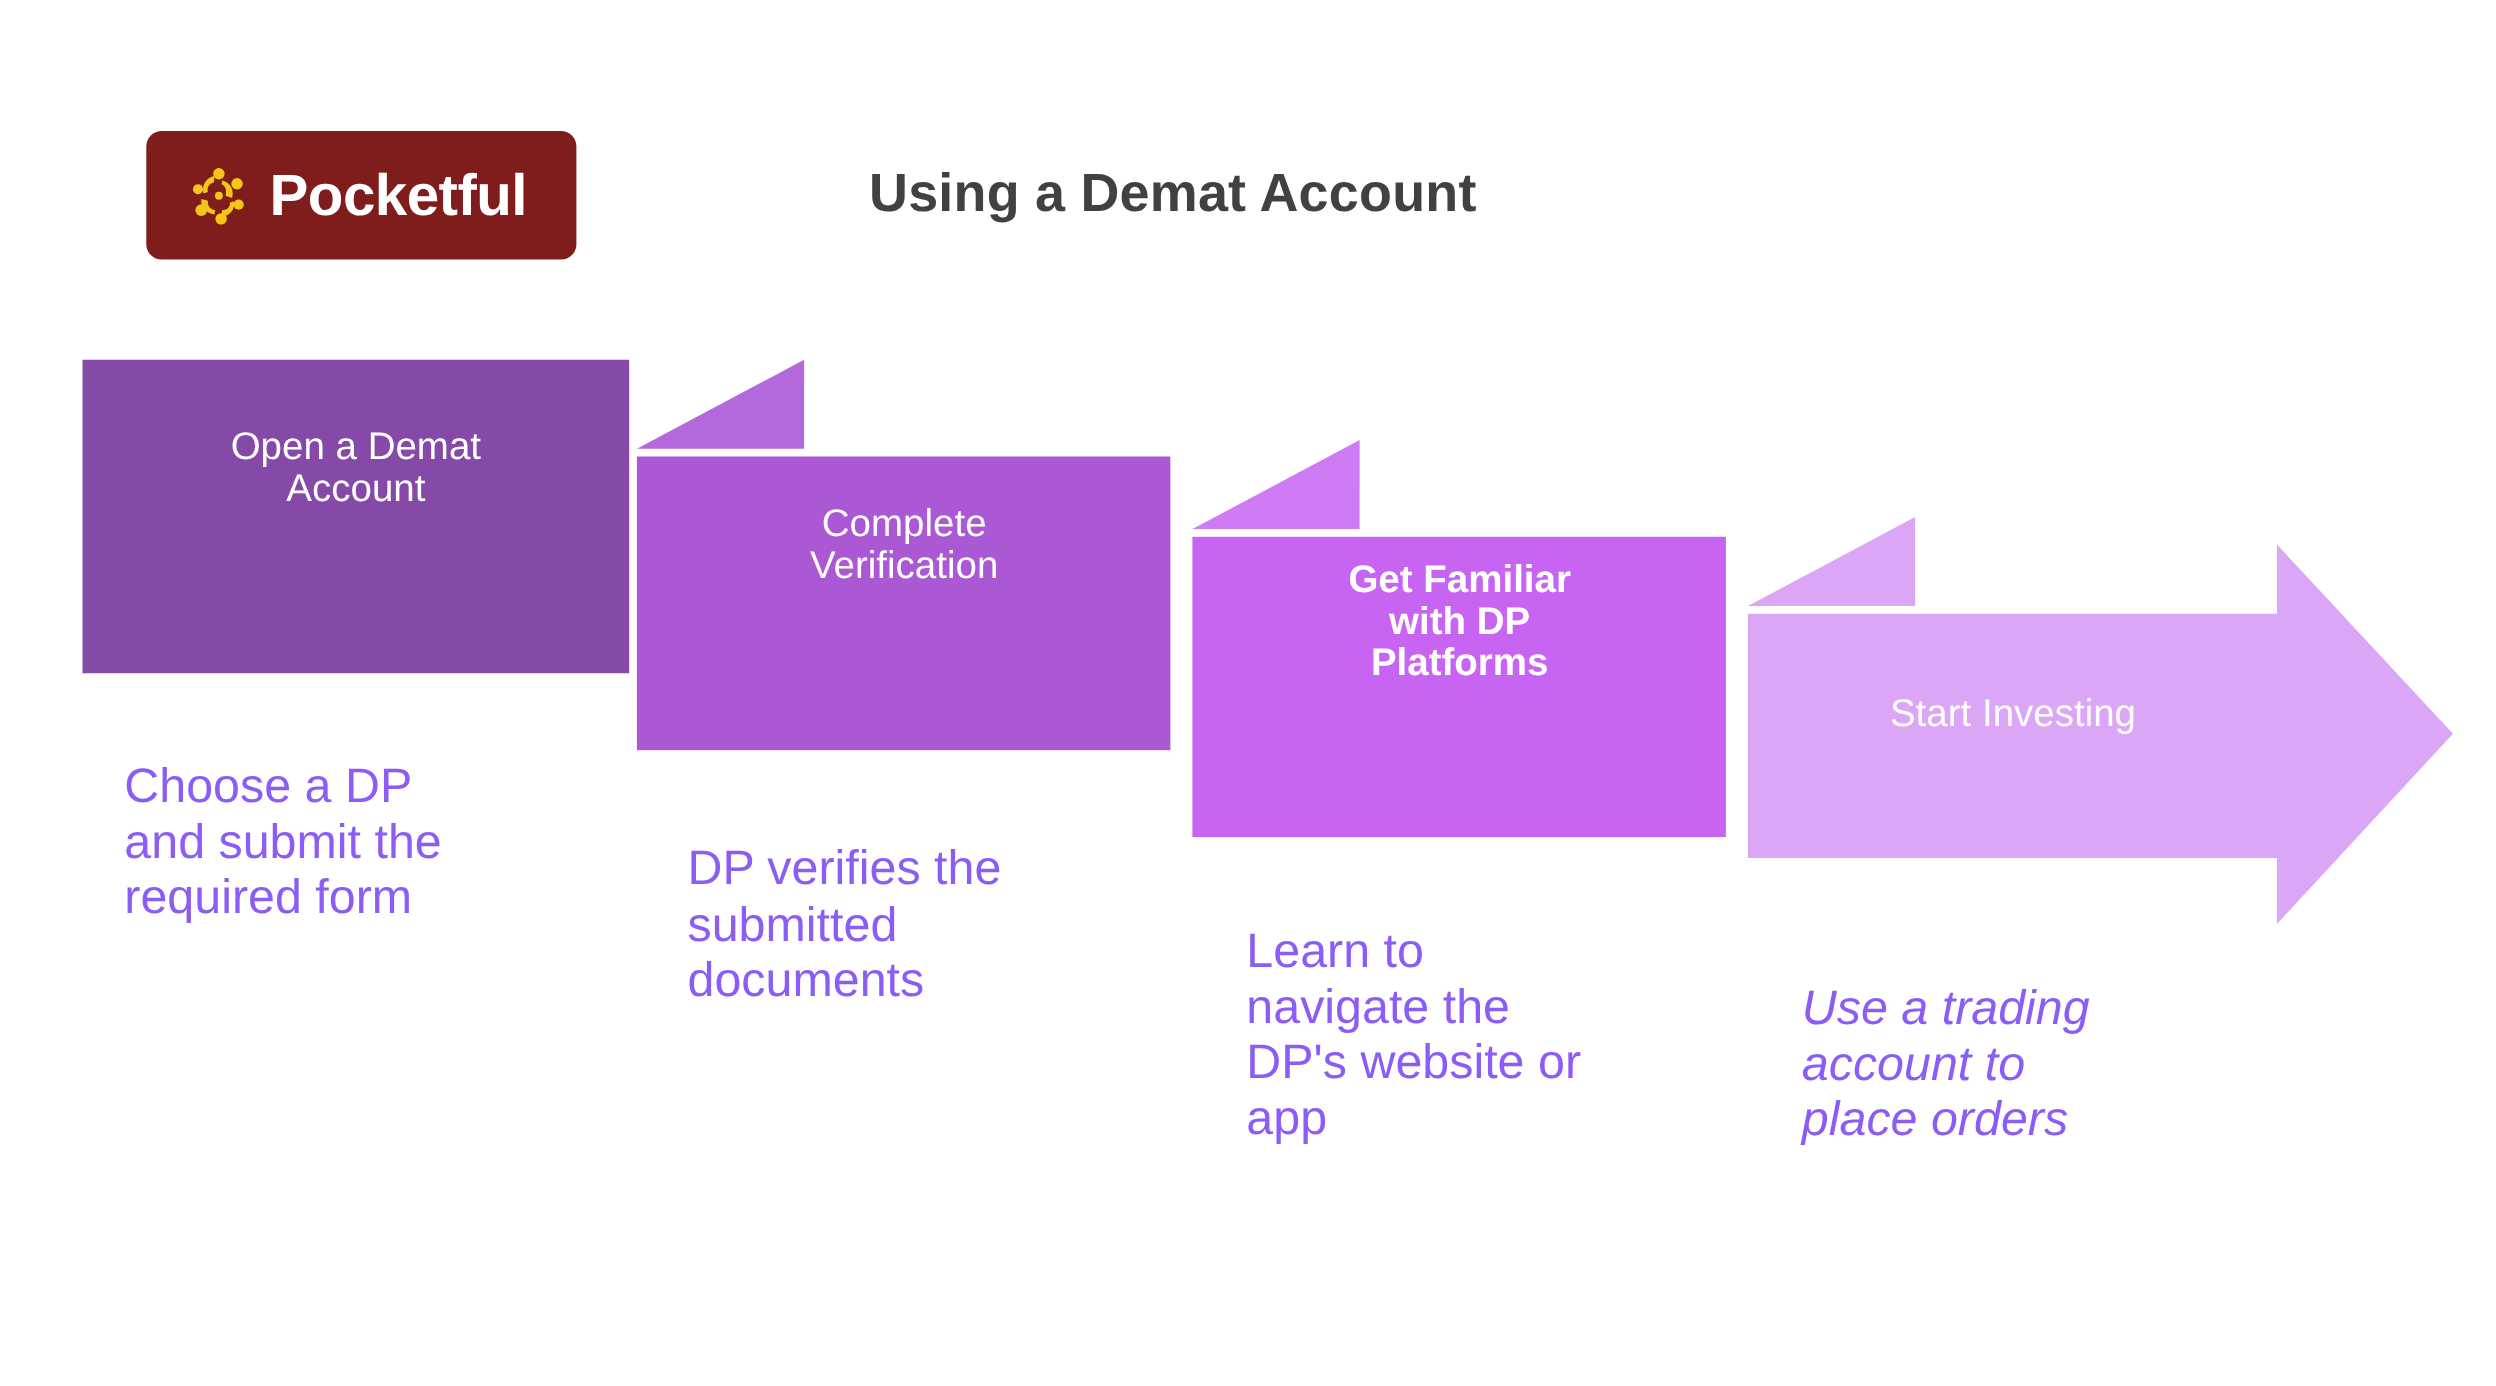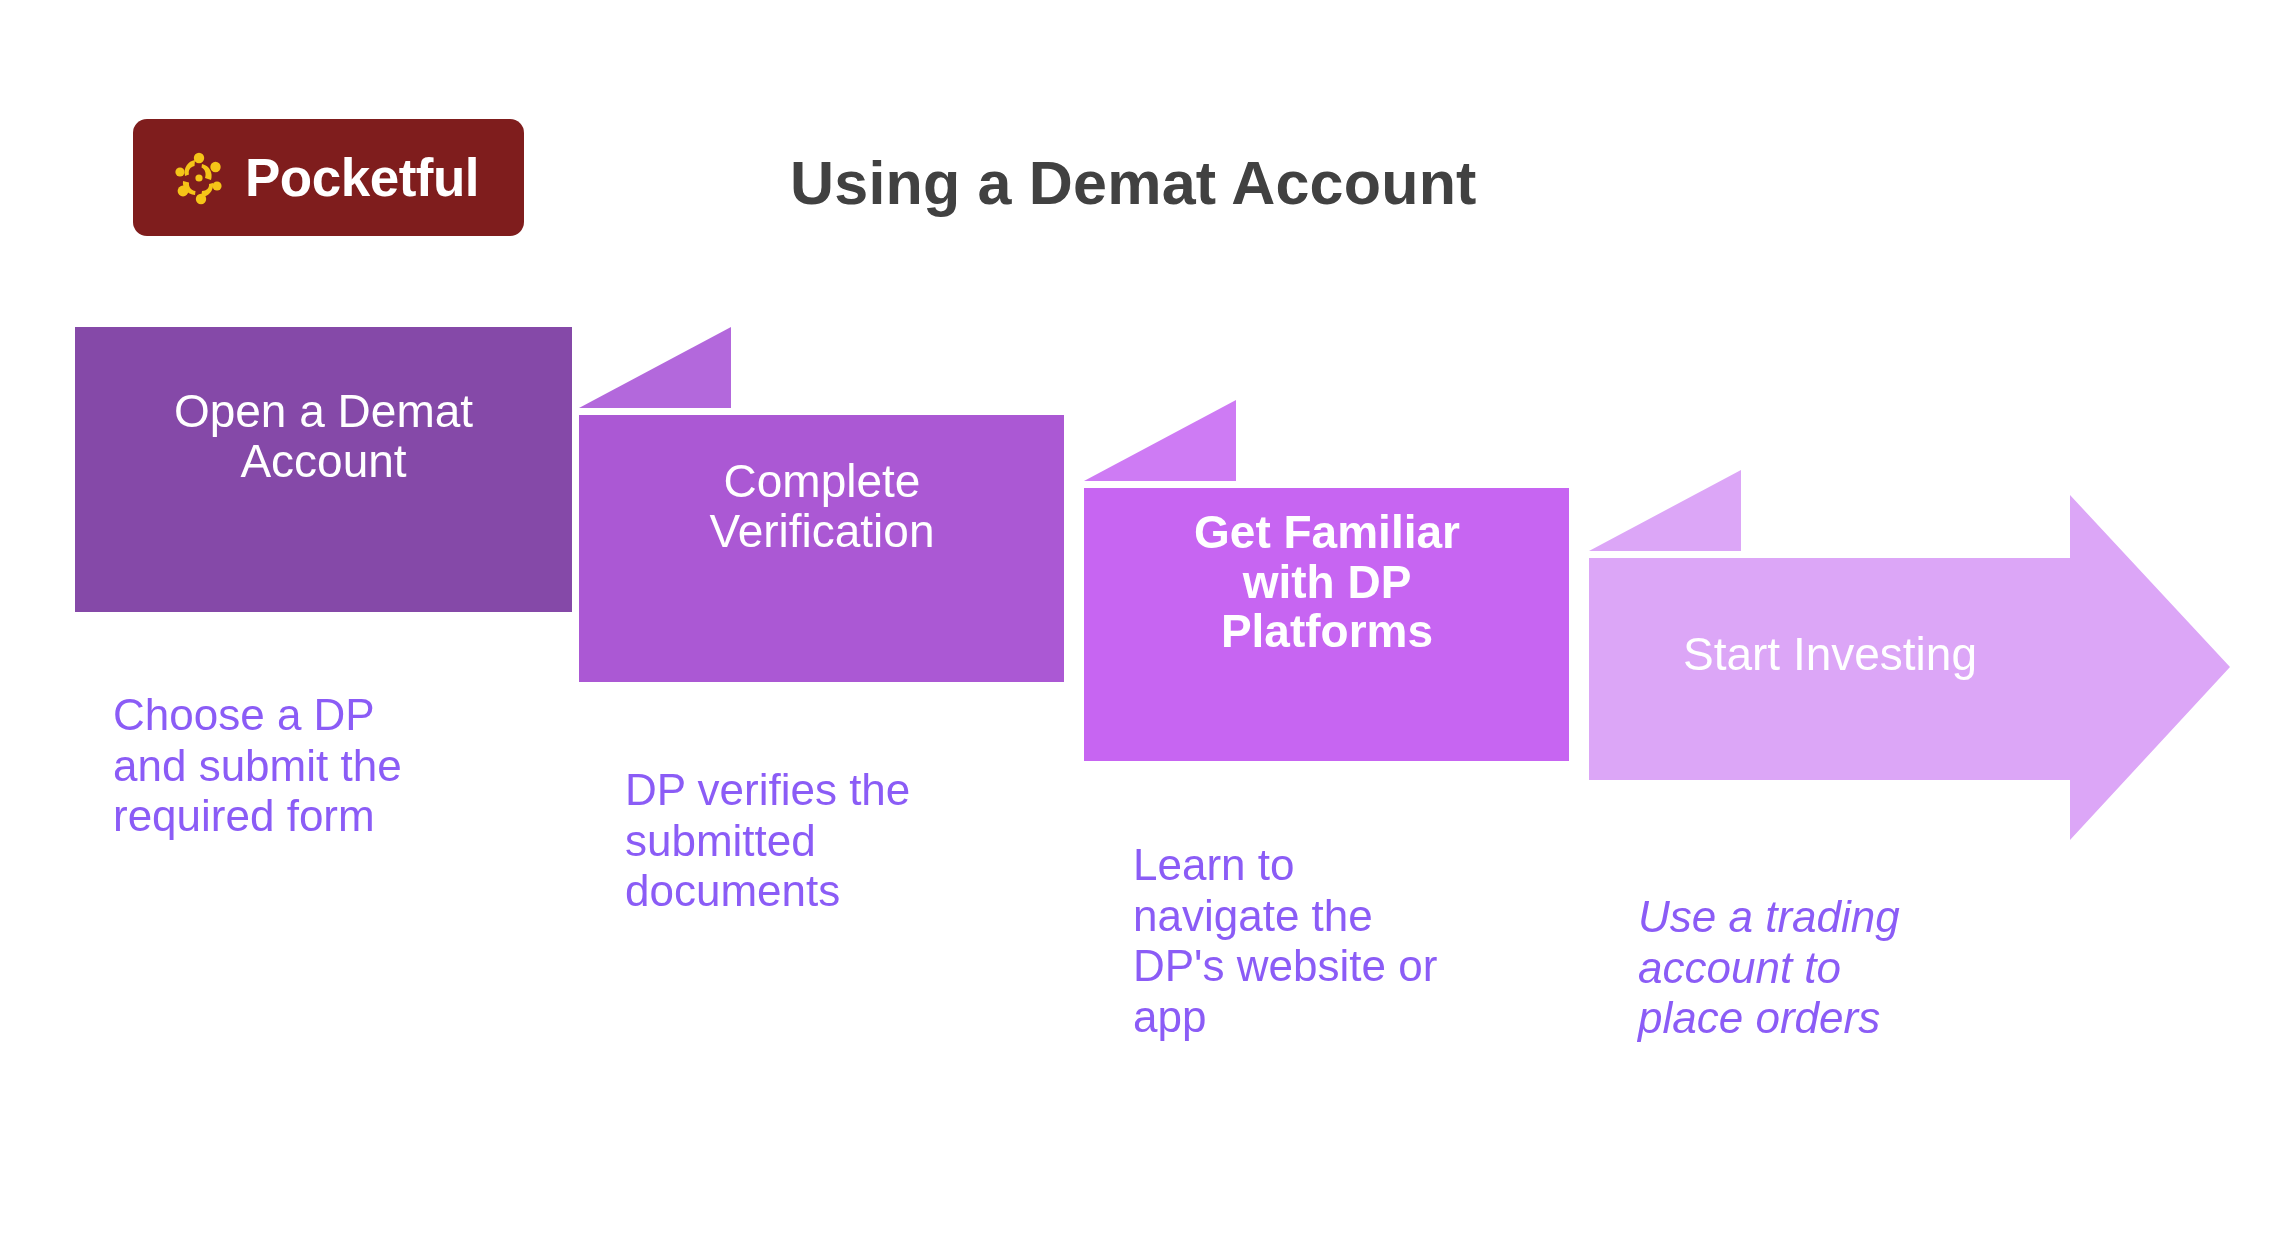--- a/index.html
+++ b/index.html
@@ -42,42 +42,42 @@
     letter-spacing: -0.5px;
     line-height: 1;
     white-space: nowrap;
   }
 
   
   #page-title {
     position: absolute;
     left: 790px;
     top: 148px;
-    font-size: 61px;
+    font-size: 49px;
     font-weight: bold;
     color: #414141;
     white-space: nowrap;
     letter-spacing: 0.2px;
   }
 
   
   .banner {
     position: absolute;
   }
   .banner svg {
     display: block;
     position: absolute;
     left: 0;
     top: 0;
     overflow: visible;
   }
   .banner-label {
     position: absolute;
     color: #ffffff;
-    font-size: 46px;
+    font-size: 35px;
     line-height: 1.08;
     text-align: center;
     white-space: pre-line;
     z-index: 2;
   }
 
   
   .caption {
     position: absolute;
     color: #8b5cf6;

